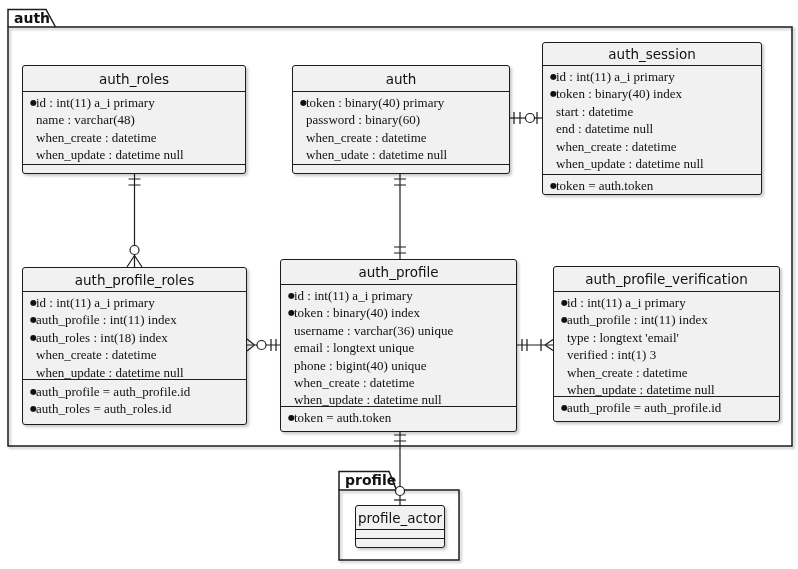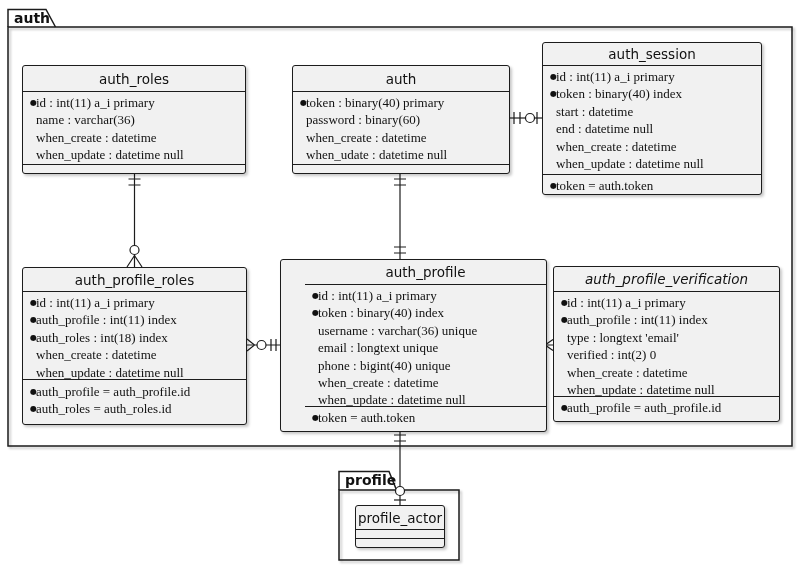--- a/index.html
+++ b/index.html
@@ -15,22 +15,22 @@
   .entity-title{display:flex;align-items:center;justify-content:center;font-size:13.5px;white-space:nowrap;}
   .entity-attrs,.entity-fk{border-top:1px solid var(--border);padding-top:2px;overflow:hidden;}
   .row{display:flex;align-items:center;line-height:17.4px;height:17.4px;white-space:nowrap;}
   .bullet{width:13px;padding-left:7px;font-size:8px;flex:0 0 13px;display:inline-block;}
   .row-text{white-space:nowrap;font-family:Liberation Serif, serif;}
   
   #e-0{left:22px;top:65px;width:224px;}  #e-0 .entity-title{height:25px;} #e-0 .entity-attrs{height:73px;} #e-0 .entity-fk{height:9px;padding-top:0;}
   #e-1{left:292px;top:65px;width:218px;} #e-1 .entity-title{height:25px;} #e-1 .entity-attrs{height:73px;} #e-1 .entity-fk{height:9px;padding-top:0;}
   #e-2{left:542px;top:42px;width:220px;} #e-2 .entity-title{height:22px;} #e-2 .entity-attrs{height:109px;} #e-2 .entity-fk{height:20px;}
   #e-3{left:22px;top:267px;width:225px;} #e-3 .entity-title{height:23px;} #e-3 .entity-attrs{height:88px;}  #e-3 .entity-fk{height:45px;padding-top:3px;}
-  #e-4{left:280px;top:259px;width:267px;padding-left:24px;}#e-4 .entity-title{height:24px;} #e-4 .entity-attrs{height:122px;} #e-4 .entity-fk{height:25px;}
-  #e-5{left:553px;top:266px;width:227px;}#e-5 .entity-title{height:24px;font-style:italic;} #e-5 .entity-attrs{height:105px;} #e-5 .entity-fk{height:25px;}
+  #e-4{left:280px;top:259px;width:237px;}#e-4 .entity-title{height:24px;} #e-4 .entity-attrs{height:122px;} #e-4 .entity-fk{height:25px;}
+  #e-5{left:553px;top:266px;width:227px;}#e-5 .entity-title{height:24px;} #e-5 .entity-attrs{height:105px;} #e-5 .entity-fk{height:25px;}
   #e-6{left:355px;top:505px;width:90px;} #e-6 .entity-title{height:23px;} #e-6 .entity-attrs{height:9px;padding-top:0;} #e-6 .entity-fk{height:9px;padding-top:0;}
   svg .pkg{fill:none;stroke:var(--border);stroke-width:1.5;}
   svg .rel{fill:none;stroke:var(--line);stroke-width:1.2;}
   svg .rel-circle{fill:var(--bg);stroke:var(--line);stroke-width:1.2;}
 </style>
 </head>
 <body>
 
 <div id="canvas">
 
@@ -121,21 +121,21 @@
 
   <div class="entity" id="e-0">
       <div class="entity-title">auth_roles</div>
       <div class="entity-attrs">
         <div class="row">
           <span class="bullet">●</span>
           <span class="row-text">id : int(11) a_i primary</span>
         </div>
         <div class="row">
           <span class="bullet"></span>
-          <span class="row-text">name : varchar(36)</span>
+          <span class="row-text">name : varchar(48)</span>
         </div>
         <div class="row">
           <span class="bullet"></span>
           <span class="row-text">when_create : datetime</span>
         </div>
         <div class="row">
           <span class="bullet"></span>
           <span class="row-text">when_update : datetime null</span>
         </div>
       </div>
@@ -282,21 +282,21 @@
         <div class="row">
           <span class="bullet">●</span>
           <span class="row-text">auth_profile : int(11) index</span>
         </div>
         <div class="row">
           <span class="bullet"></span>
           <span class="row-text">type : longtext 'email'</span>
         </div>
         <div class="row">
           <span class="bullet"></span>
-          <span class="row-text">verified : int(2) 0</span>
+          <span class="row-text">verified : int(1) 3</span>
         </div>
         <div class="row">
           <span class="bullet"></span>
           <span class="row-text">when_create : datetime</span>
         </div>
         <div class="row">
           <span class="bullet"></span>
           <span class="row-text">when_update : datetime null</span>
         </div>
       </div>

